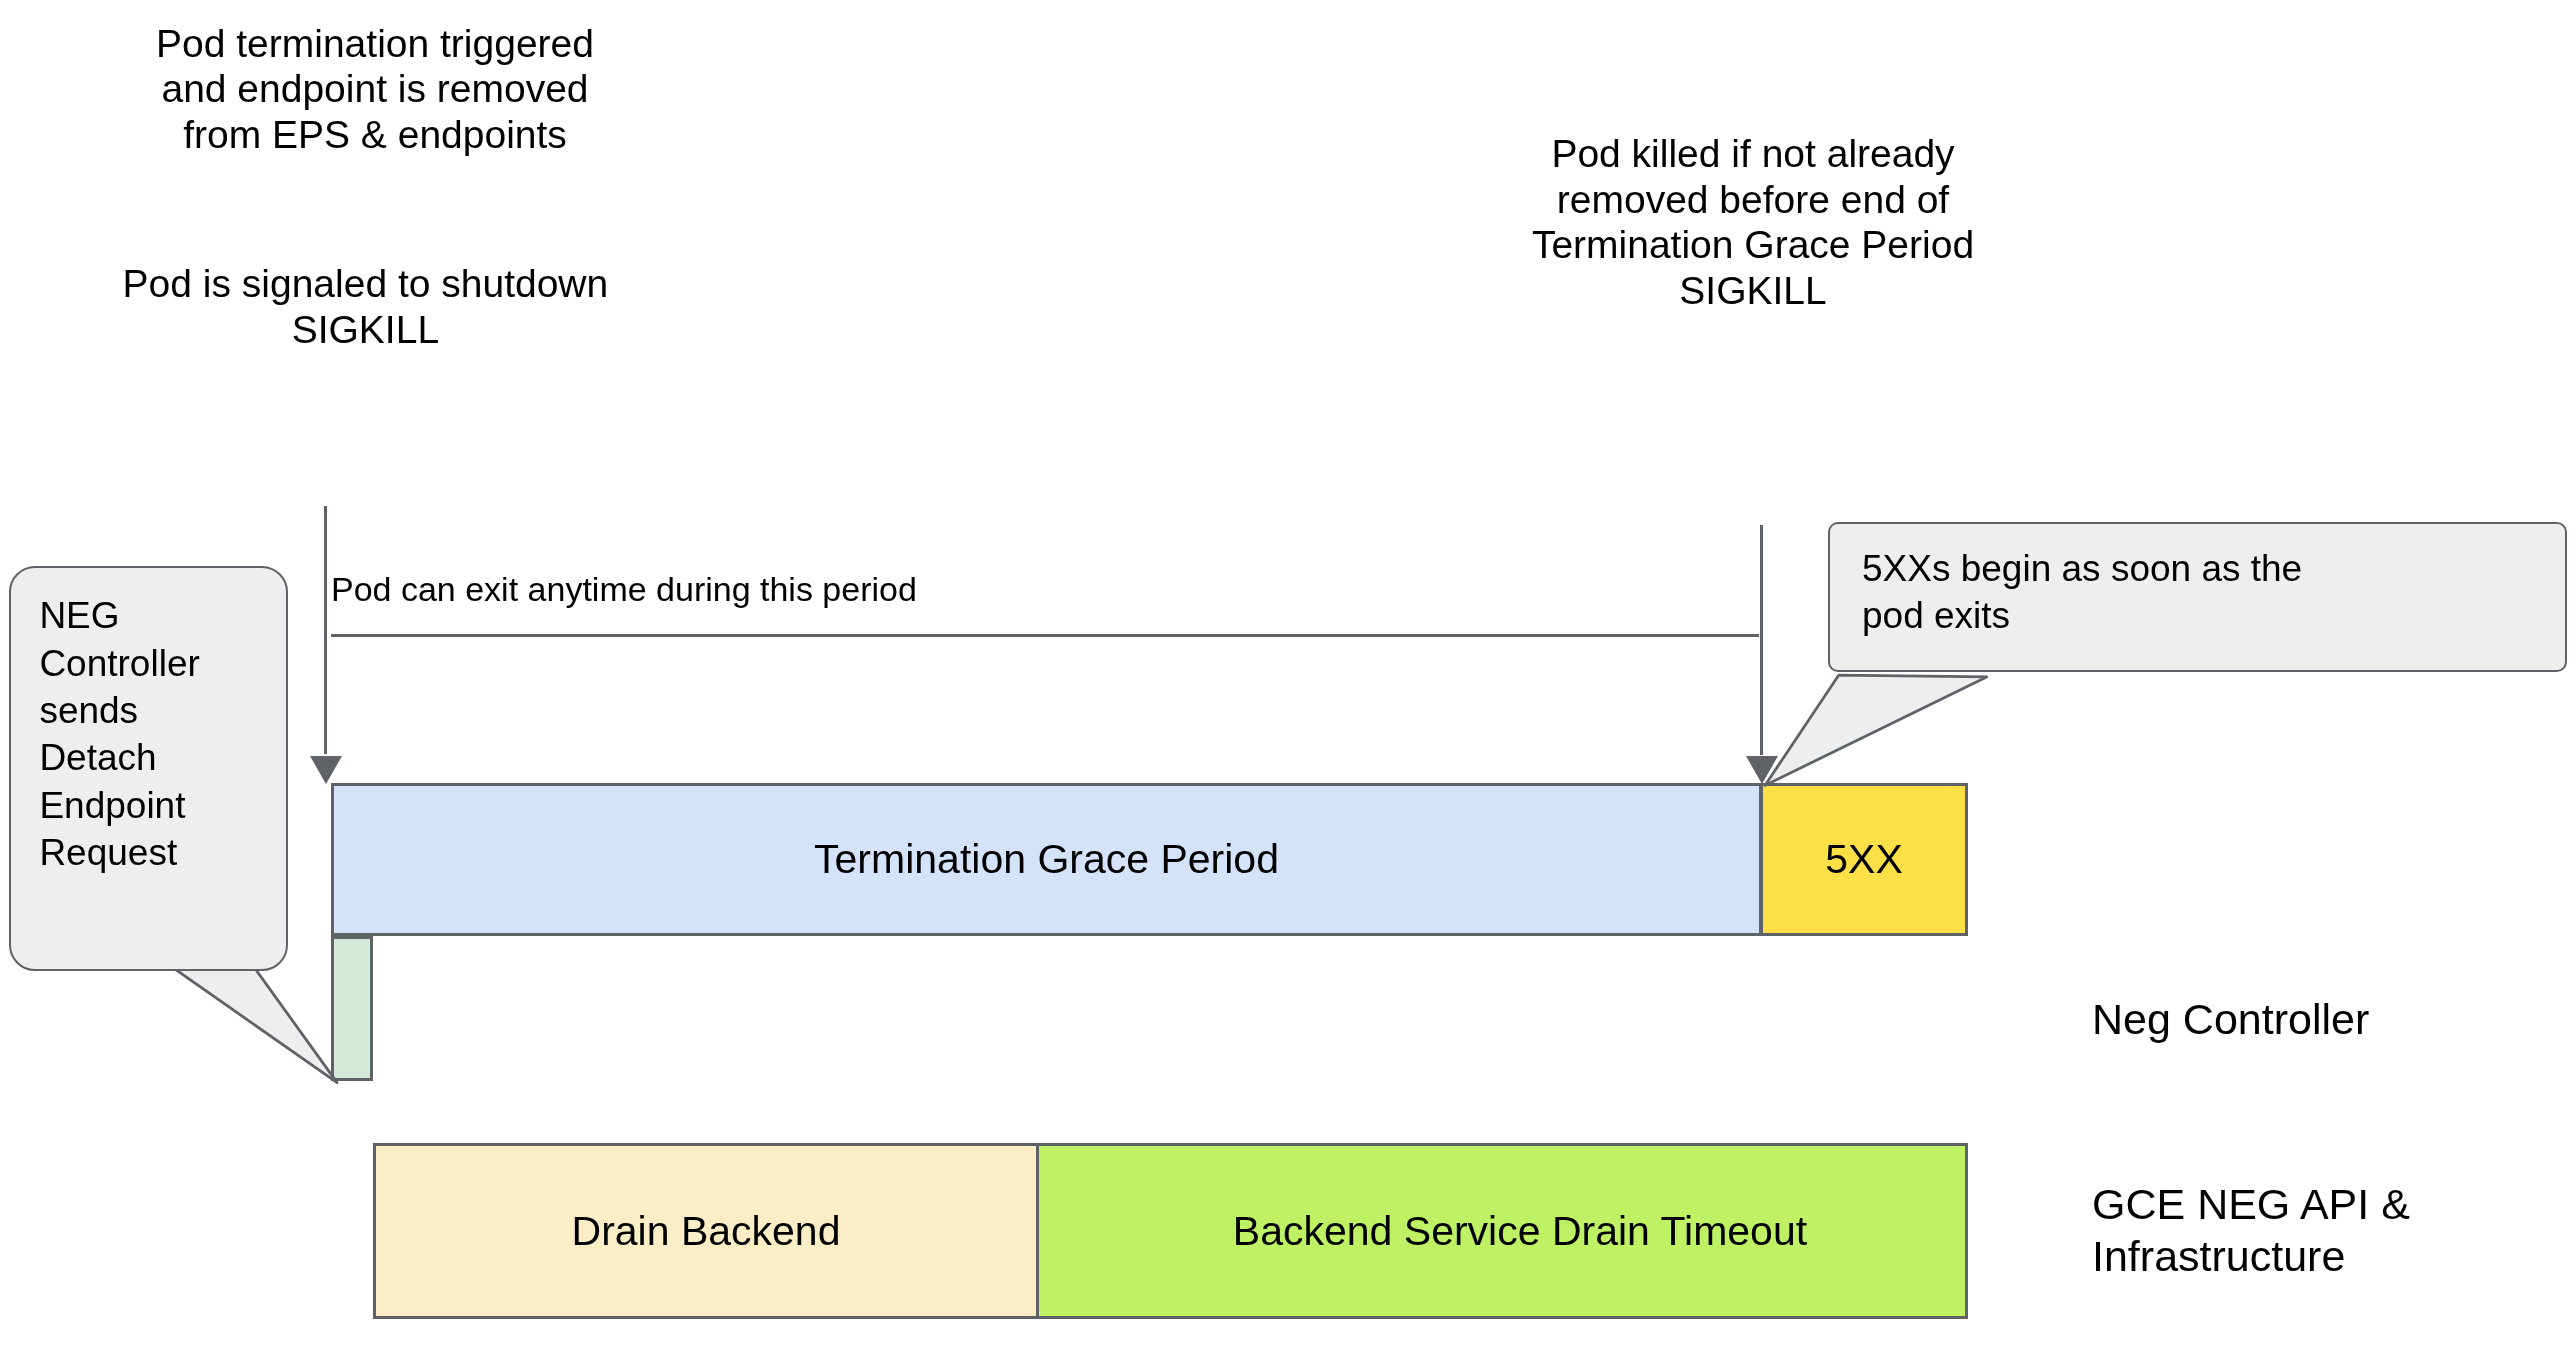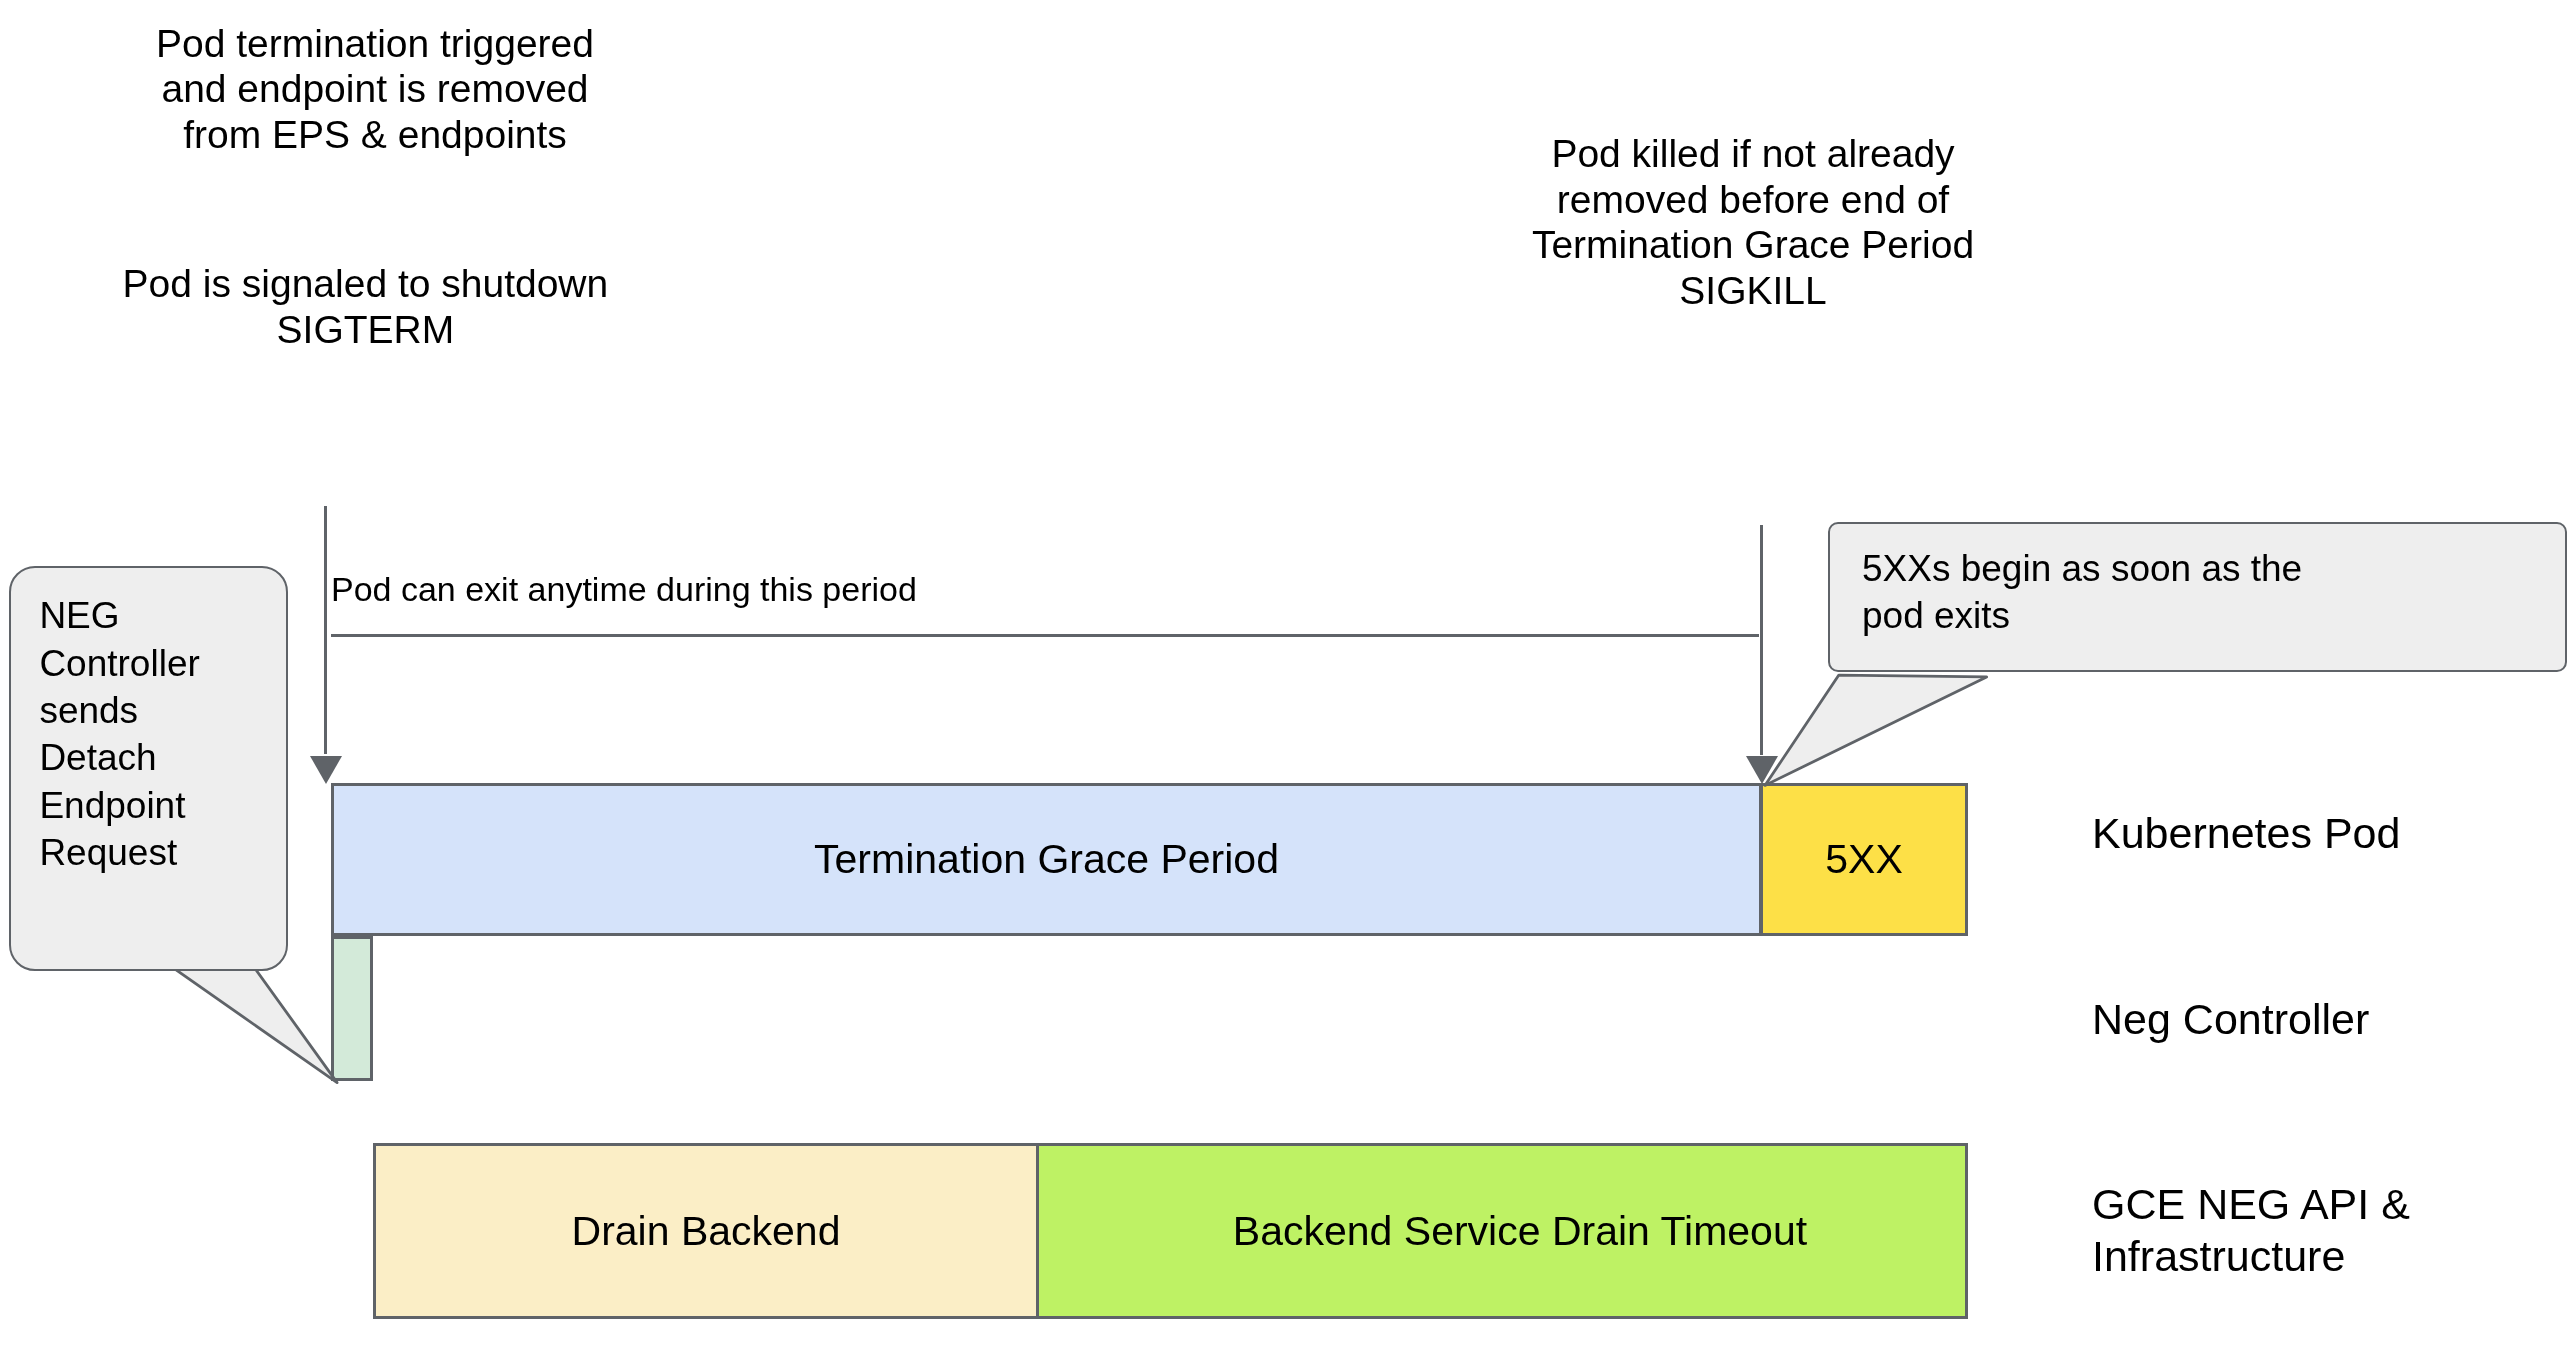--- a/index.html
+++ b/index.html
@@ -119,21 +119,21 @@
 </head>
 <body>
 
 <div id="canvas">
 
   <div class="note" id="note-left-1">Pod termination triggered
 and endpoint is removed
 from EPS &amp; endpoints</div>
 
   <div class="note" id="note-left-2">Pod is signaled to shutdown
-SIGTERM</div>
+SIGKILL</div>
 
   <div class="note" id="note-right-1">Pod killed if not already
 removed before end of
 Termination Grace Period
 SIGKILL</div>
 
   <div id="period-label">Pod can exit anytime during this period</div>
   <div id="period-rule"></div>
 
   <div class="varrow" id="arrow-left">
@@ -158,21 +158,20 @@
   </div>
 
   <div class="bar" id="bar-drain" style="background:#fbeec6;">
     <span>Drain Backend</span>
   </div>
 
   <div class="bar" id="bar-bsdt" style="background:#bef264;padding-left:36px;">
     <span>Backend Service Drain Timeout</span>
   </div>
 
-  <div class="lane-label" id="lane-label-pod">Kubernetes Pod</div>
   <div class="lane-label" id="lane-label-neg">Neg Controller</div>
   <div class="lane-label" id="lane-label-gce">GCE NEG API &amp;
 Infrastructure</div>
 
   <svg class="callout-tail" id="callout-neg-tail" width="375" height="187" viewBox="0 0 400 200">
     <polygon points="150,28 360,175 260,36" fill="#eeeeee" stroke="#5f6368" stroke-width="3" stroke-linejoin="round"></polygon>
   </svg>
   <div class="callout-body" id="callout-neg-body">NEG
 Controller
 sends

